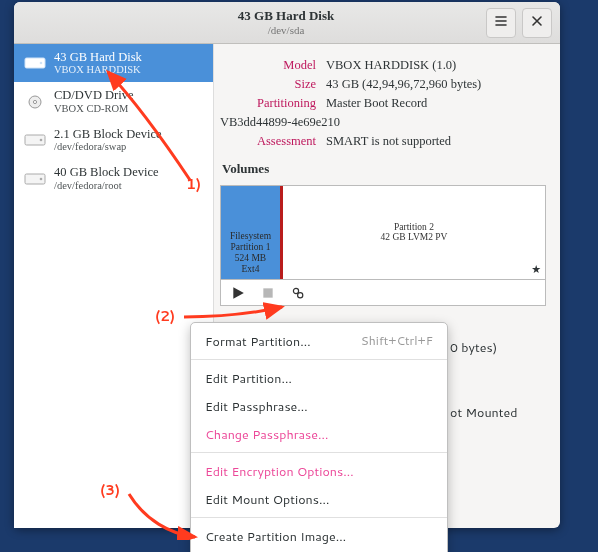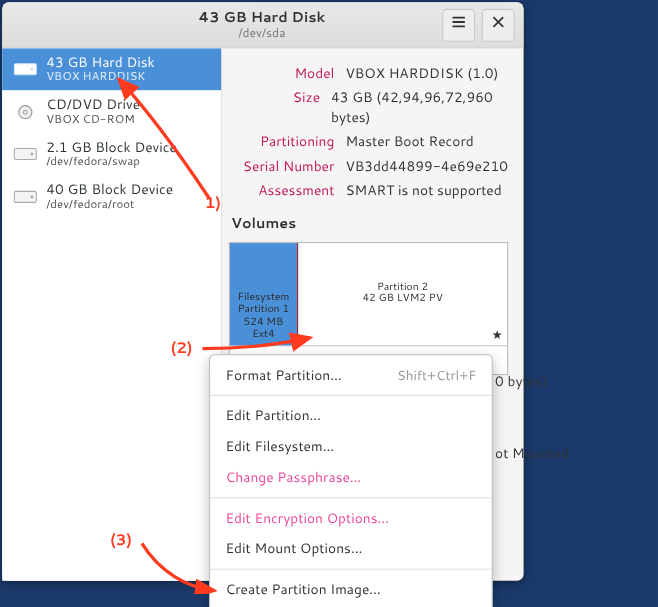--- a/index.html
+++ b/index.html
@@ -1,17 +1,17 @@
 <!DOCTYPE html>
 <html><head>
 <meta charset="utf-8">
 <style>
   * { box-sizing: border-box; margin: 0; padding: 0; }
   html, body { width: 598px; height: 552px; font-family: Cantarell, "DejaVu Sans", sans-serif; font-size: 13px; color: #2e3436; background: #1b3a6b; }
-  .window { position: absolute; top: 2px; left: 2px; width: 474px; height: 526px; background: #f6f5f4; border-radius: 6px; box-shadow: 0 2px 10px rgba(0,0,0,.4); overflow: visible; }
+  .window { position: absolute; top: 2px; left: 14px; width: 546px; height: 526px; background: #f6f5f4; border-radius: 6px; box-shadow: 0 2px 10px rgba(0,0,0,.4); overflow: visible; font-family: Liberation Serif, serif; }
   .titlebar { height: 42px; background: linear-gradient(#e8e8e7,#dedddc); border-bottom: 1px solid #c0bfbc; display: flex; align-items: center; border-radius: 6px 6px 0 0; }
   .titlebar .center { flex: 1; text-align: center; line-height: 1.15; padding-left: 72px; }
   .titlebar .title { font-weight: bold; font-size: 13px; }
   .titlebar .subtitle { font-size: 11px; color: #777; }
   .titlebar .right { display: flex; gap: 6px; padding-right: 8px; }
   .hbtn { width: 30px; height: 30px; border: 1px solid #c9c8c7; border-radius: 4px; background: #efeeed; display: flex; align-items: center; justify-content: center; }
   .hbtn svg { width: 14px; height: 14px; }
   .body { display: flex; height: 484px; }
   .sidebar { width: 200px; background: #fff; border-right: 1px solid #ddd; padding-top: 0; }
   .dev { display: flex; align-items: center; gap: 8px; padding: 6px 10px; }
@@ -20,21 +20,21 @@
   .dev .t1 { font-size: 12.5px; }
   .dev .t2 { font-size: 10.5px; opacity: .85; }
   .dev-icon { width: 22px; height: 16px; }
   .content { flex: 1; padding: 10px 14px 0 6px; position: relative; }
   .kv { display: flex; margin: 4px 0; font-size: 12.5px; }
   .kv .k { width: 106px; text-align: right; color: #be185d; padding-right: 10px; }
   .kv .v { color: #2e3436; }
   .section-h { font-weight: bold; margin: 12px 0 8px 2px; }
   .volbox { border: 1px solid #bbb; background: #fff; height: 95px; display: flex; margin-bottom: 0; }
   .part { display: flex; flex-direction: column; justify-content: flex-end; text-align: center; font-size: 9.5px; line-height: 1.15; padding: 4px; }
-  .part1 { width: 62px; background: #4a90d9; color: #333; border-right: 1px solid #b91c1c; position: relative; }
+  .part1 { width: 62px; background: #4a90d9; color: #333; border-right: 3px solid #b91c1c; position: relative; }
   .part1 .lbl { color: #2a2a2a; }
   .part2 { flex: 1; position: relative; }
   .part2 .lbl { position: absolute; top: 50%; left: 50%; transform: translate(-50%,-50%); color: #333; }
   .star { position: absolute; bottom: 3px; right: 4px; font-size: 11px; }
   .volbar { border: 1px solid #bbb; border-top: none; height: 26px; background: #fff; display: flex; align-items: center; gap: 16px; padding-left: 10px; }
   .volbar .ic { width: 14px; height: 14px; display: flex; align-items: center; justify-content: center; }
   .menu { position: absolute; top: 322px; left: 190px; width: 258px; background: #fff; border: 1px solid #bfbfbf; border-radius: 5px; box-shadow: 0 4px 12px rgba(0,0,0,.25); padding: 4px 0; z-index: 50; }
   .menu .mi { padding: 5px 14px; font-size: 12.5px; display: flex; justify-content: space-between; color: #2e3436; gap: 38px; }
   .menu .mi.disabled { color: #ec4899; }
   .menu .accel { color: #999; font-size: 12px; }
@@ -130,21 +130,20 @@
         </div>
       <div class="kv">
           <div class="k">Size</div>
           <div class="v">43 GB (42,94,96,72,960 bytes)</div>
         </div>
       <div class="kv">
           <div class="k">Partitioning</div>
           <div class="v">Master Boot Record</div>
         </div>
       <div class="kv">
-          <div class="k">Serial Number</div>
           <div class="v">VB3dd44899-4e69e210</div>
         </div>
       <div class="kv">
           <div class="k">Assessment</div>
           <div class="v">SMART is not supported</div>
         </div>
 
       <div class="section-h">Volumes</div>
 
       <div class="volbox">
@@ -192,21 +191,21 @@
 <div class="menu">
   <div class="mi">
     <span>Format Partition…</span>
     <span class="accel">Shift+Ctrl+F</span>
   </div>
   <hr>
   <div class="mi">
       <span>Edit Partition…</span>
     </div>
   <div class="mi">
-      <span>Edit Filesystem…</span>
+      <span>Edit Passphrase…</span>
     </div>
   <div class="mi disabled">
       <span>Change Passphrase…</span>
     </div>
   <hr>
   <div class="mi disabled">
       <span>Edit Encryption Options…</span>
     </div>
   <div class="mi">
       <span>Edit Mount Options…</span>

